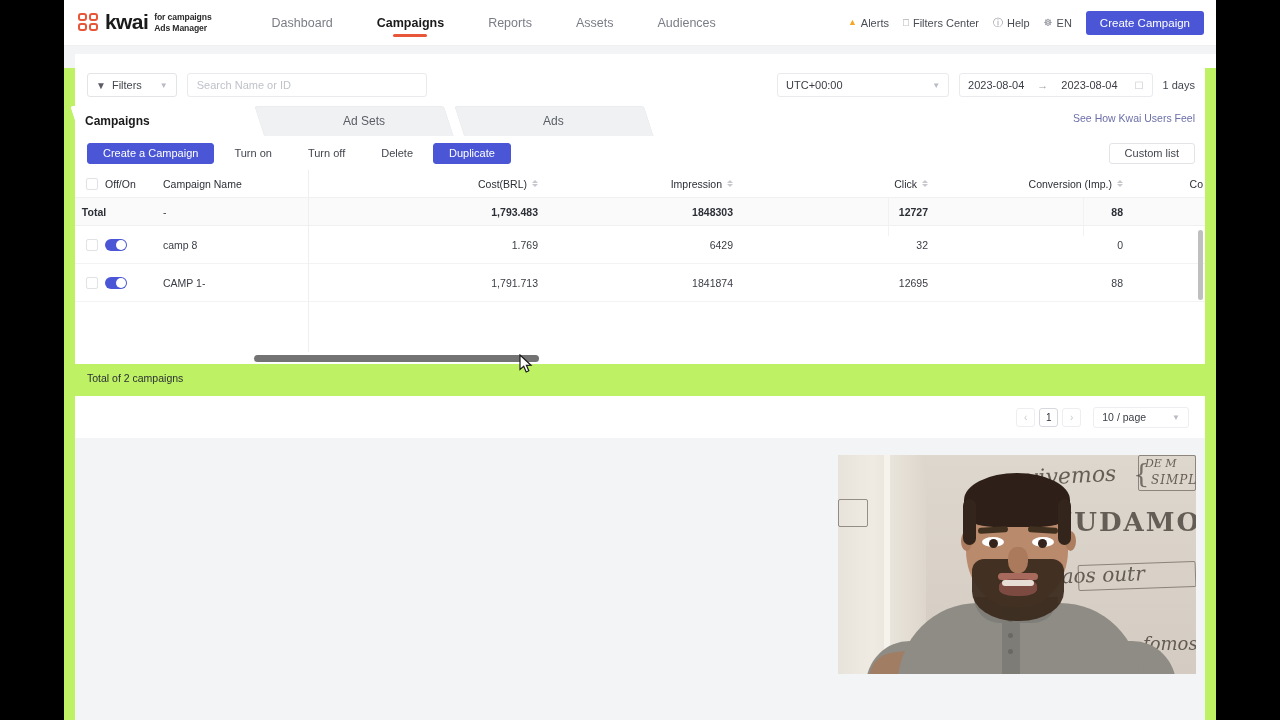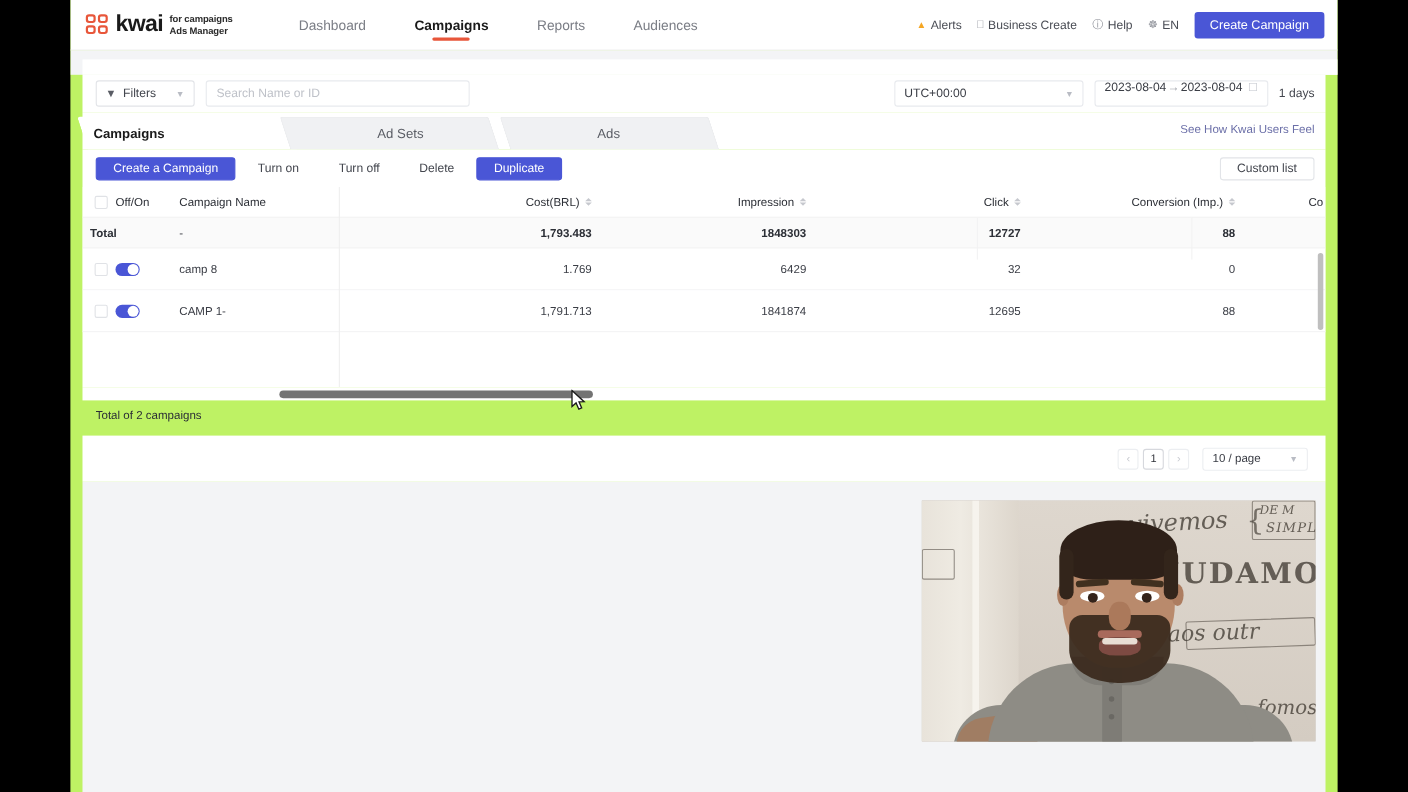--- a/index.html
+++ b/index.html
@@ -112,21 +112,21 @@
 
   .fb-right { margin-left: auto; display: flex; align-items: center; margin-right: 10px; }
   .tz-select {
     width: 172px; height: 24px; border: 1px solid #e8eaee; border-radius: 3px;
     display: flex; align-items: center; padding: 0 8px;
     font-size: 11px; color: #3a3d45; cursor: pointer;
   }
   .tz-select .caret { margin-left: auto; color: #b9bcc4; font-size: 8px; }
   .date-box {
     margin-left: 10px; height: 24px; border: 1px solid #e8eaee; border-radius: 3px;
-    display: flex; padding: 0 8px; gap: 1px;
+    display: flex; align-items: center; padding: 0 8px; gap: 13px;
     font-size: 11px; color: #3a3d45; cursor: pointer;
   }
   .date-arrow { color: #9da0a8; font-size: 11px; }
   .cal-ic { color: #c3c6cd; font-size: 10px; margin-left: 4px; }
   .days-label { margin-left: 10px; font-size: 11px; color: #43464e; white-space: nowrap; }
 
   
   .tabsrow {
     position: absolute; left: 11px; top: 102px; width: 1130px; height: 34px;
     background: #fff;
@@ -388,31 +388,32 @@
         <div class="brand-sub">
           <div>for campaigns</div>
           <div>Ads Manager</div>
         </div>
       </div>
 
       <div class="nav">
         <div class="nav-item">Dashboard</div>
         <div class="nav-item active">Campaigns</div>
         <div class="nav-item">Reports</div>
+        <div class="nav-item">Assets</div>
         <div class="nav-item">Audiences</div>
       </div>
 
       <div class="header-right">
         <div class="hr-item">
           <span class="ic ic-warn">▲</span>
           <span>Alerts</span>
         </div>
         <div class="hr-item">
           <span class="ic ic-ext">⎕</span>
-          <span>Business Create</span>
+          <span>Filters Center</span>
         </div>
         <div class="hr-item">
           <span class="ic ic-help">ⓘ</span>
           <span>Help</span>
         </div>
         <div class="hr-item">
           <span class="ic ic-globe">☸</span>
           <span>EN</span>
         </div>
         <button class="btn-create">Create Campaign</button>

